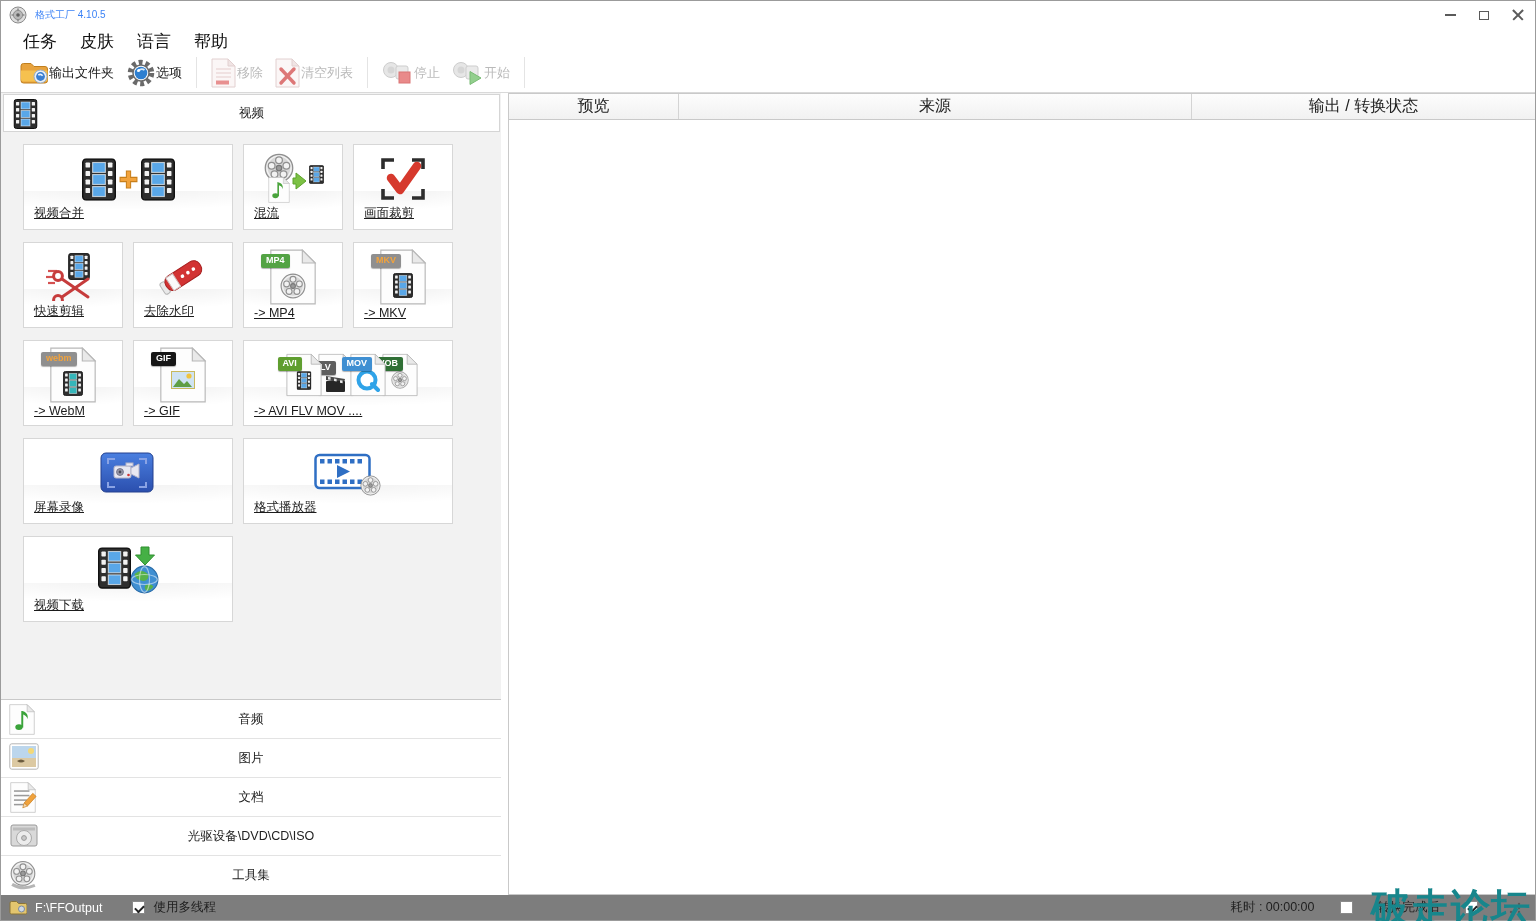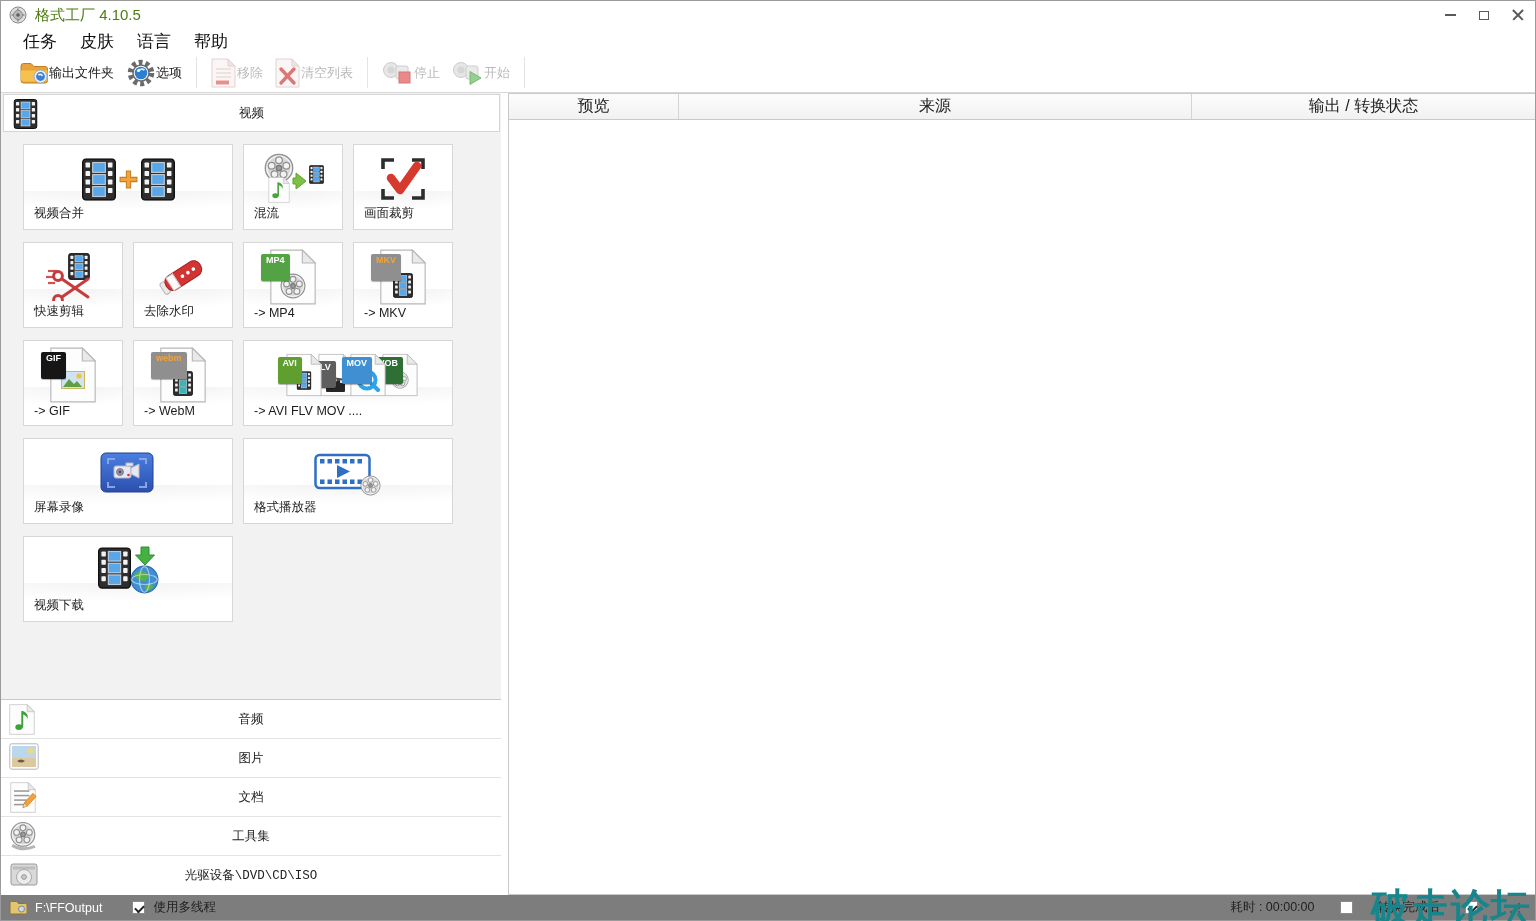--- a/index.html
+++ b/index.html
@@ -3,21 +3,21 @@
 <meta charset="utf-8">
 <style>
   * { margin:0; padding:0; box-sizing:border-box; }
   html,body { width:1536px; height:921px; overflow:hidden; background:#fff;
               font-family:"Liberation Sans", sans-serif; }
   .window { position:relative; width:1536px; height:921px; background:#fff;
             border:1px solid #9b9b9b; display:flex; flex-direction:column; }
 
   
   .titlebar { height:28px; display:flex; align-items:center; padding-left:8px; background:#fff; flex:0 0 auto; }
-  .app-title { font-size:15px; color:#4d7c0f; margin-left:8px; }
+  .app-title { font-size:10px; color:#3b82f6; margin-left:8px; }
   .win-controls { margin-left:auto; display:flex; height:100%; }
   .win-btn { width:34px; height:100%; display:flex; align-items:center; justify-content:center; }
   .glyph-min { width:11px; height:1.5px; background:#5a5a5a; }
   .glyph-max { width:10px; height:9px; border:1.4px solid #5a5a5a; }
   .glyph-close { position:relative; width:12px; height:12px; }
   .glyph-close::before,.glyph-close::after { content:""; position:absolute; left:-1px; top:5px; width:14px; height:1.6px; background:#5a5a5a; }
   .glyph-close::before { transform:rotate(45deg); }
   .glyph-close::after  { transform:rotate(-45deg); }
 
   
@@ -42,39 +42,39 @@
   .panel-header .hdr-label { font-size:12.5px; color:#222; }
 
   .tiles-wrap { flex:1 1 auto; padding:12px 0 0 22px; overflow:hidden; }
   .tiles { display:grid; grid-template-columns:repeat(4,100px); column-gap:10px; row-gap:12px; grid-auto-rows:86px; }
   .tile { position:relative; background:#fff; border:1px solid #d7d7d7; overflow:hidden; }
   .tile.w2 { grid-column:span 2; }
   .tile::before { content:""; position:absolute; left:-12%; right:-12%; top:55%; height:45%;
                   background:radial-gradient(140% 130% at 50% -30%, rgba(0,0,0,.075), rgba(0,0,0,0) 62%); }
   .tile .art { position:absolute; top:4px; left:0; right:0; height:60px;
                display:flex; align-items:center; justify-content:center; gap:3px; }
-  .tile-label { position:absolute; left:10px; bottom:7px; font-size:12.5px; color:#1c1c1c; white-space:nowrap; }
+  .tile-label { position:absolute; left:10px; bottom:7px; font-size:12.5px; color:#1c1c1c; white-space:nowrap;text-decoration:underline; }
 
   .fileicon { position:relative; width:48px; height:56px; }
   .fileicon .inner { position:absolute; left:50%; top:24px; transform:translateX(-50%); }
   .fi-sm { position:relative; width:36px; height:46px; margin-right:-7px; }
   .fi-sm .inner { position:absolute; left:50%; top:19px; transform:translateX(-50%); }
   .tag { position:absolute; top:5px; left:-8px; font-weight:bold; font-size:9px; line-height:13px;
-         color:#fff; padding:0 5px; height:27px; border-radius:2px; box-shadow:0 1px 1px rgba(0,0,0,.3); z-index:2; }
+         color:#fff; padding:0 5px; height:14px; border-radius:2px; box-shadow:0 1px 1px rgba(0,0,0,.3); z-index:2; }
   .tag-mp4 { background:#53a344; }
   .tag-mkv { background:#8f8f8f; color:#f2a33c; }
   .tag-gif { background:#161616; }
   .tag-webm{ background:#8f8f8f; color:#f2a33c; }
   .tag-avi { background:#5f9e2f; }
   .tag-flv { background:#5e5e5e; }
   .tag-mov { background:#3f8fd2; }
   .tag-vob { background:#2f6f35; }
 
   
-  .accordion { flex:0 0 auto; border-top:1px solid #c9c9c9; background:#fff;font-family:Liberation Mono, monospace; }
+  .accordion { flex:0 0 auto; border-top:1px solid #c9c9c9; background:#fff; }
   .acc-row { height:39px; position:relative; display:flex; align-items:center; justify-content:center;
              background:#fff; border-bottom:1px solid #e3e3e3; }
   .acc-row:last-child { border-bottom:none; }
   .acc-row .acc-icon { position:absolute; left:8px; top:4px; }
   .acc-row .acc-label { font-size:12.5px; color:#222; }
 
   
   .panel-gap { width:7px; flex:0 0 auto; background:#fff; }
   .right-panel { flex:1 1 auto; display:flex; flex-direction:column; border:1px solid #c9c9c9; border-right:none; min-width:0; }
   .list-header { height:26px; display:flex; flex:0 0 auto; background:linear-gradient(#fdfdfd,#f1f1f1);
@@ -392,44 +392,44 @@
             </div>
             <div class="tile-label">-&gt; MKV</div>
           </div>
 
           <div class="tile">
             <div class="art">
               <div class="fileicon">
                 <svg width="48" height="56" viewBox="0 0 40 48">
                     <use href="#i-page"></use>
                   </svg>
+                <span class="tag tag-webm">webm</span>
+                <svg class="inner" width="20" height="25" viewBox="0 0 24 30" style="color:#35b6ba">
+                    <use href="#i-film"></use>
+                  </svg>
+              </div>
+            </div>
+            <div class="tile-label">-&gt; WebM</div>
+          </div>
+
+          <div class="tile">
+            <div class="art">
+              <div class="fileicon">
+                <svg width="48" height="56" viewBox="0 0 40 48">
+                    <use href="#i-page"></use>
+                  </svg>
                 <span class="tag tag-gif">GIF</span>
                 <svg class="inner" width="24" height="18" viewBox="0 0 24 18">
                   <rect x="0.5" y="0.5" width="23" height="17" fill="#cfe3f2" stroke="#c9b95c"></rect>
                   <path d="M2 16 l6 -8 5 5 3 -3 5 6 z" fill="#5f9e44"></path>
                   <circle cx="18" cy="5" r="2.6" fill="#f0c33c"></circle>
                 </svg>
               </div>
             </div>
             <div class="tile-label">-&gt; GIF</div>
-          </div>
-
-          <div class="tile">
-            <div class="art">
-              <div class="fileicon">
-                <svg width="48" height="56" viewBox="0 0 40 48">
-                    <use href="#i-page"></use>
-                  </svg>
-                <span class="tag tag-webm">webm</span>
-                <svg class="inner" width="20" height="25" viewBox="0 0 24 30" style="color:#35b6ba">
-                    <use href="#i-film"></use>
-                  </svg>
-              </div>
-            </div>
-            <div class="tile-label">-&gt; WebM</div>
           </div>
 
           <div class="tile w2">
             <div class="art">
               <div class="fi-sm" style="z-index:4">
                 <svg width="36" height="46" viewBox="0 0 40 48">
                     <use href="#i-page"></use>
                   </svg>
                 <span class="tag tag-avi">AVI</span>
                 <svg class="inner" width="15" height="19" viewBox="0 0 24 30" style="color:#59a7e8">
@@ -564,34 +564,34 @@
                 <line x1="6" y1="35" x2="22" y2="35"></line>
               </g>
             <g transform="rotate(42 28 30)">
               <rect x="25" y="16" width="7" height="20" fill="#f0a23c" stroke="#c87f20"></rect>
               <path d="M25 36 l3.5 7 3.5 -7 z" fill="#f3d8b0" stroke="#c87f20"></path>
             </g>
           </svg>
           <span class="acc-label">文档</span>
         </div>
         <div class="acc-row">
-          <svg class="acc-icon" width="29" height="30" viewBox="0 0 28 28">
-            <use href="#i-reel" x="1" y="0" width="25" height="25"></use>
-            <path d="M3 23 q10 6 22 1" stroke="#b5b5b5" stroke-width="3" fill="none"></path>
-          </svg>
-          <span class="acc-label">工具集</span>
-        </div>
-        <div class="acc-row">
           <svg class="acc-icon" width="30" height="29" viewBox="0 0 30 29">
             <rect x="2" y="4" width="26" height="21" rx="2" fill="#d9d9d9" stroke="#9a9a9a"></rect>
             <rect x="4" y="6.5" width="22" height="3" fill="#bcbcbc"></rect>
             <circle cx="15" cy="17" r="7.5" fill="#ececec" stroke="#aaa"></circle>
             <circle cx="15" cy="17" r="2.4" fill="#c9c9c9" stroke="#999"></circle>
           </svg>
           <span class="acc-label">光驱设备\DVD\CD\ISO</span>
+        </div>
+        <div class="acc-row">
+          <svg class="acc-icon" width="29" height="30" viewBox="0 0 28 28">
+            <use href="#i-reel" x="1" y="0" width="25" height="25"></use>
+            <path d="M3 23 q10 6 22 1" stroke="#b5b5b5" stroke-width="3" fill="none"></path>
+          </svg>
+          <span class="acc-label">工具集</span>
         </div>
       </div>
     </div>
 
     <div class="panel-gap"></div>
 
     <div class="right-panel">
       <div class="list-header">
         <div class="col-h col-preview">预览</div>
         <div class="col-h col-source">来源</div>

